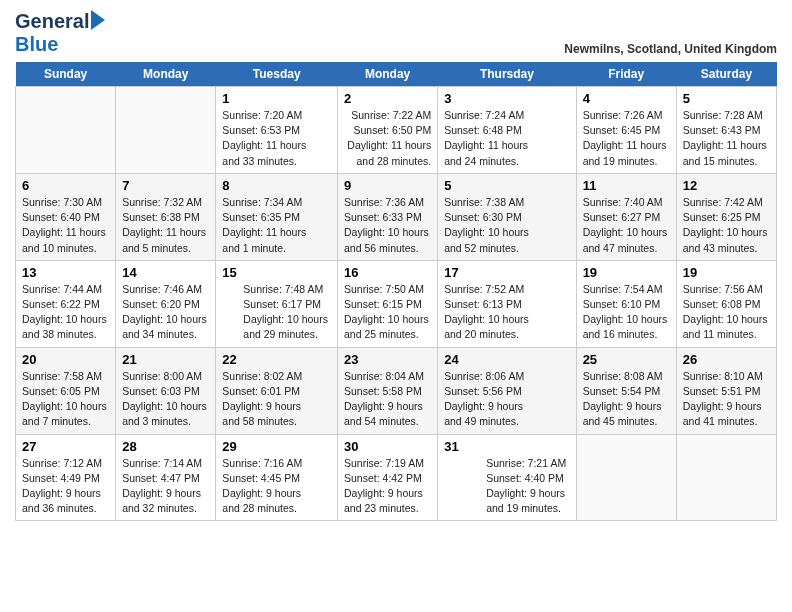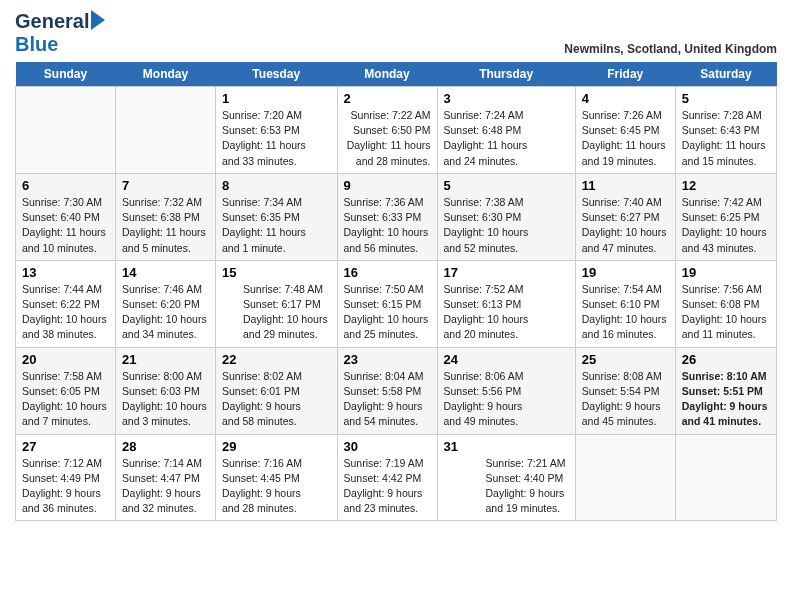--- a/index.html
+++ b/index.html
@@ -307,21 +307,21 @@
         </td>
         <td>
           <span class="day-num">25</span>
           <div class="day-info" style="white-space: pre-line;">Sunrise: 8:08 AM
 Sunset: 5:54 PM
 Daylight: 9 hours
 and 45 minutes.</div>
         </td>
         <td>
           <span class="day-num">26</span>
-          <div class="day-info" style="white-space: pre-line; font-weight: bold;">Sunrise: 8:10 AM
+          <div class="day-info" style="white-space: pre-line;">Sunrise: 8:10 AM
 Sunset: 5:51 PM
 Daylight: 9 hours
 and 41 minutes.</div>
         </td>
       </tr>
       <tr>
         <td>
           <span class="day-num">27</span>
           <div class="day-info" style="white-space: pre-line;">Sunrise: 7:12 AM
 Sunset: 4:49 PM

